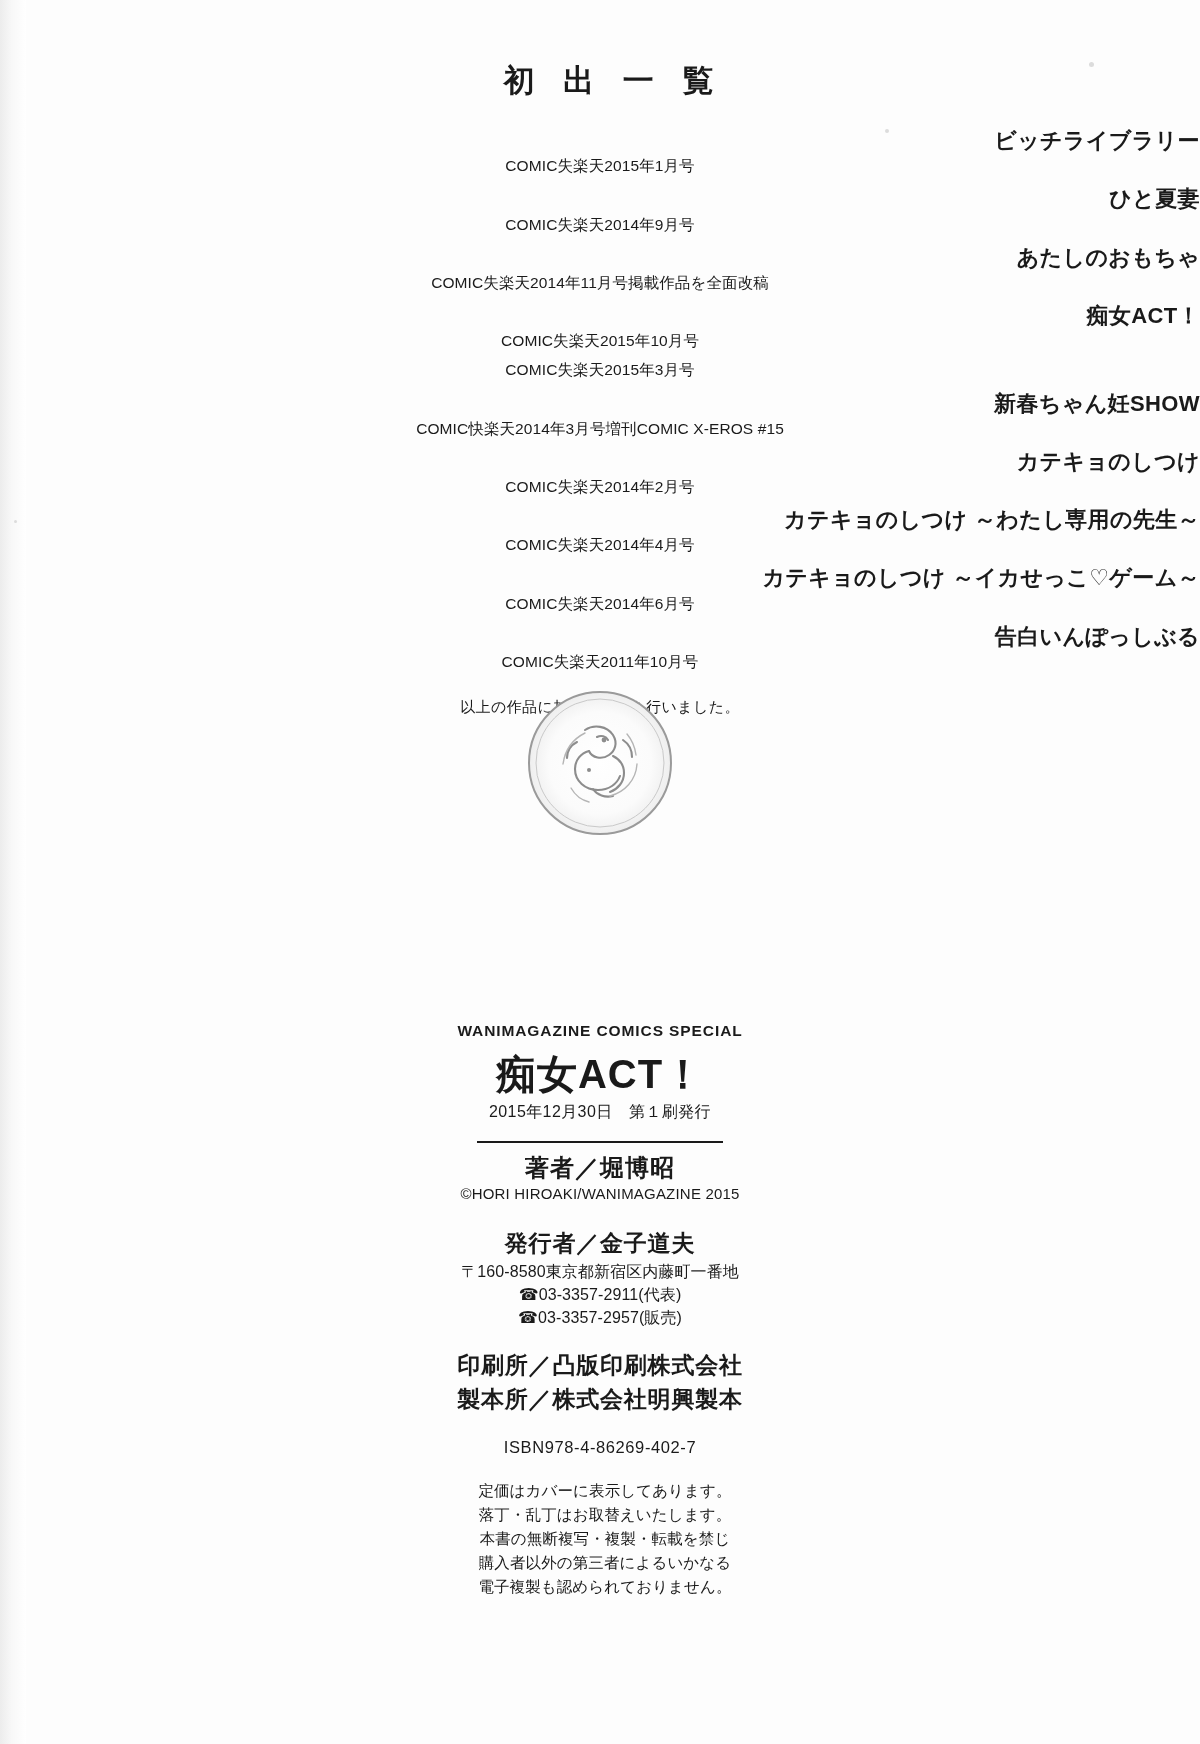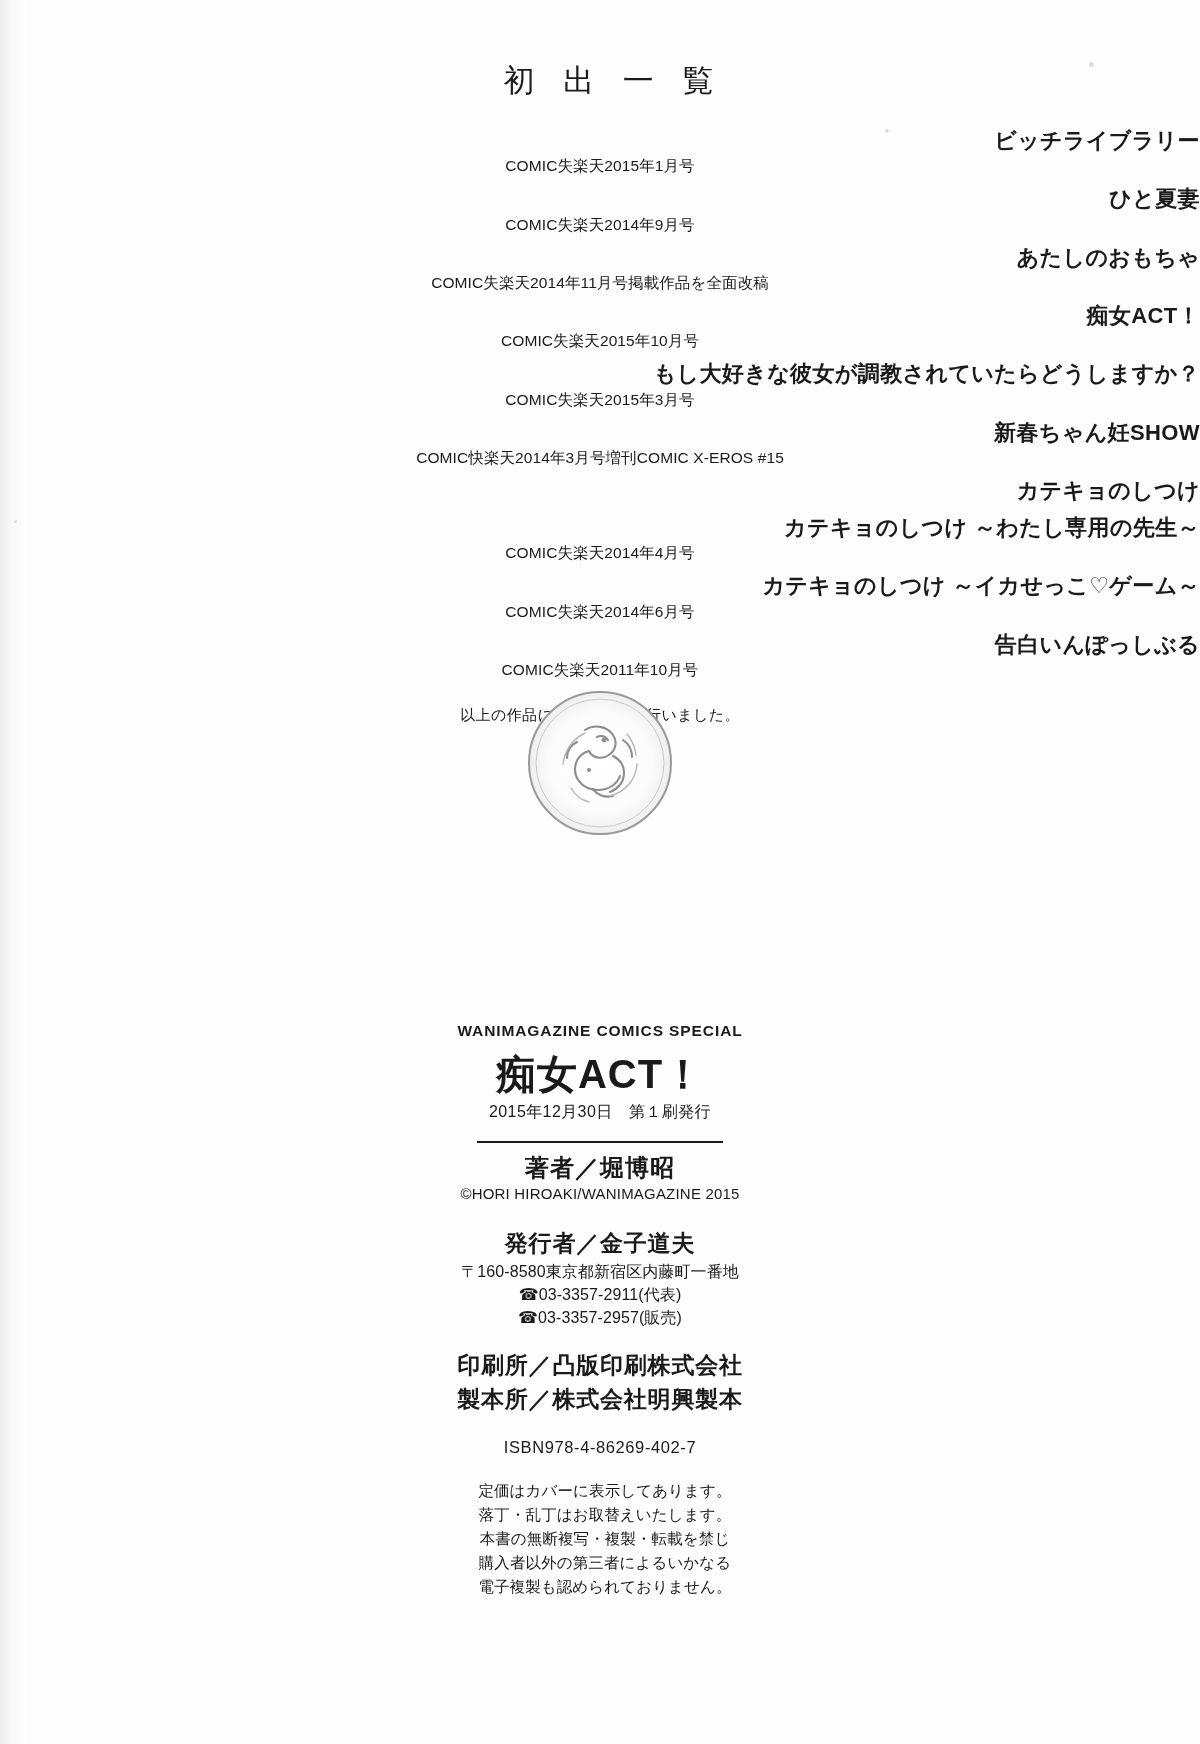--- a/index.html
+++ b/index.html
@@ -45,21 +45,21 @@
 
   
   .credits {
     position: absolute;
     left: 0;
     top: 62px;
     width: 1200px;
   }
   .credits-heading {
     font-size: 31px;
-    font-weight: normal;
+    font-weight: bold;
     letter-spacing: 10px;
     padding-left: 27px;
     line-height: 1.2;
     margin-bottom: 28px;
   }
   .credit-item {
     margin-bottom: 9px;
   }
   .credit-title {
     font-size: 22px;
@@ -197,29 +197,29 @@
     </div>
     <div class="credit-item">
       <div class="credit-title">あたしのおもちゃ</div>
       <div class="credit-source">COMIC失楽天2014年11月号掲載作品を全面改稿</div>
     </div>
     <div class="credit-item">
       <div class="credit-title">痴女ACT！</div>
       <div class="credit-source">COMIC失楽天2015年10月号</div>
     </div>
     <div class="credit-item">
-      <div class="credit-title">もし大好きな彼女が調教されていたらどうしますか？</div>
       <div class="credit-source">COMIC失楽天2015年3月号</div>
     </div>
     <div class="credit-item">
       <div class="credit-title">新春ちゃん妊SHOW</div>
       <div class="credit-source">COMIC快楽天2014年3月号増刊COMIC X-EROS #15</div>
     </div>
     <div class="credit-item">
       <div class="credit-title">カテキョのしつけ</div>
+      <div class="credit-source">COMIC失楽天2014年2月号</div>
     </div>
     <div class="credit-item">
       <div class="credit-title">カテキョのしつけ ～わたし専用の先生～</div>
       <div class="credit-source">COMIC失楽天2014年4月号</div>
     </div>
     <div class="credit-item">
       <div class="credit-title">カテキョのしつけ ～イカせっこ♡ゲーム～</div>
       <div class="credit-source">COMIC失楽天2014年6月号</div>
     </div>
     <div class="credit-item">

